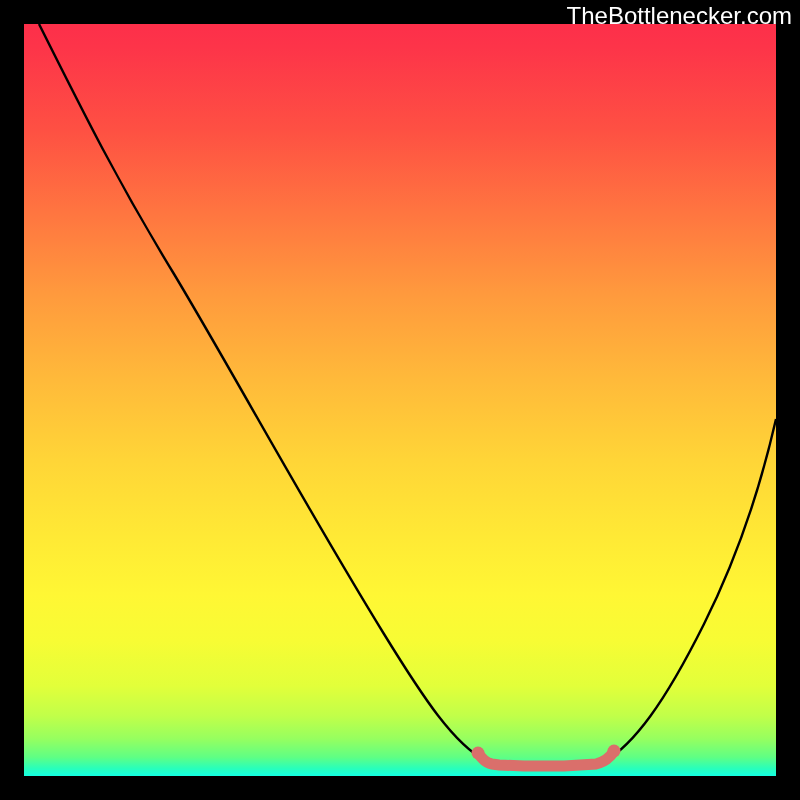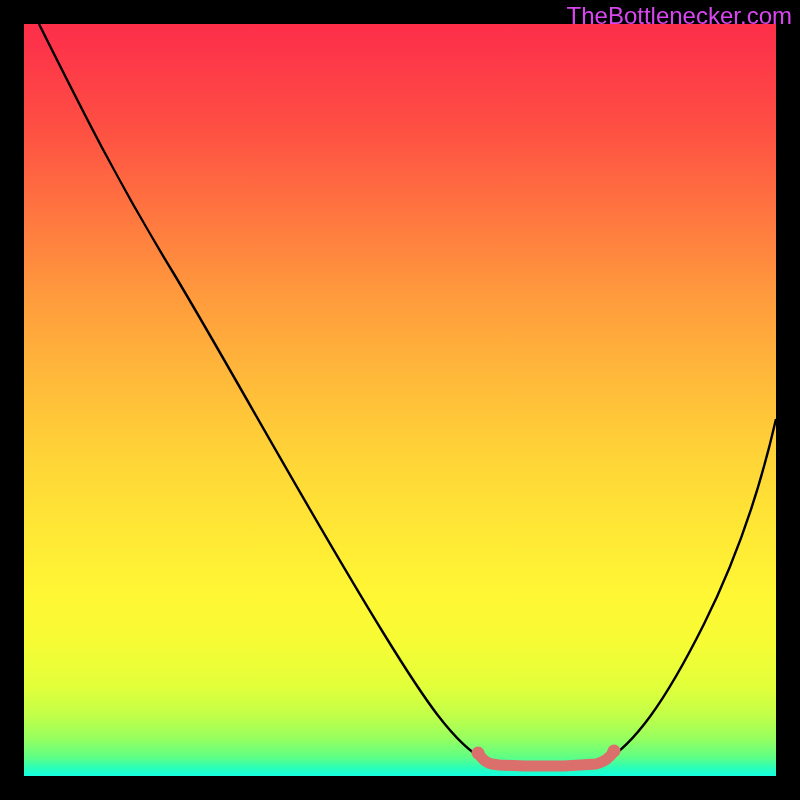--- a/index.html
+++ b/index.html
@@ -8,21 +8,21 @@
     width: 800px;
     height: 800px;
     background: #000;
     position: relative;
     overflow: hidden;
   }
   .watermark {
     position: absolute;
     top: 2px;
     right: 8px;
-    color: #d946ef;
+    color: #ffffff;
     font-family: Arial, sans-serif;
     font-size: 24px;
     font-weight: 500;
     z-index: 10;
     text-align: center;
   }
   .plot-area {
     position: absolute;
     left: 24px;
     top: 24px;

